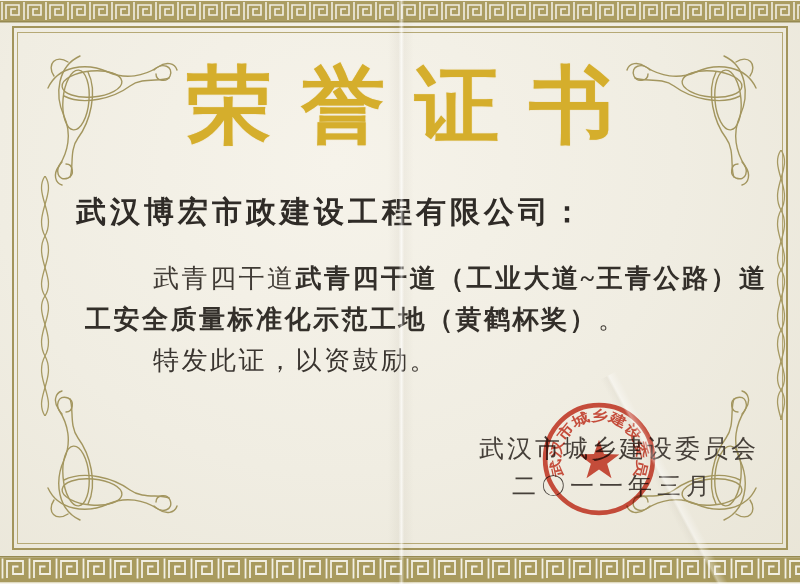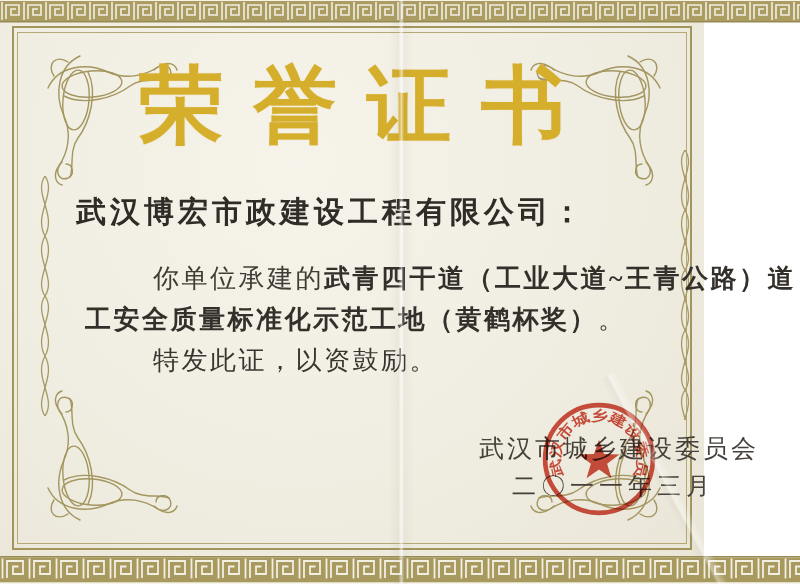--- a/index.html
+++ b/index.html
@@ -1,21 +1,21 @@
 <!DOCTYPE html>
 <html><head>
 <meta charset="utf-8">
 <style>
   html,body{margin:0;padding:0;}
   body{
     width:800px;height:584px;overflow:hidden;
     font-family:"Liberation Serif","DejaVu Serif",serif;
   }
   .cert{
-    position:relative;width:704px;height:584px;
+    position:relative;width:800px;height:584px;
     background:radial-gradient(ellipse at 42% 28%, #f6f3ea 0%, #f0ede2 52%, #e9e5d7 100%);
   }
   
   .band{position:absolute;left:0;display:block;}
   .band-top{top:0;}
   .band-bottom{bottom:0;}
   
   .frame-a{position:absolute;left:12px;right:12px;top:26px;bottom:34px;border:2.5px solid #a3955c;}
   .frame-b{position:absolute;left:17px;right:17px;top:32px;bottom:40px;border:1px solid #b6a976;}
   
@@ -134,21 +134,21 @@
   </svg>
   <svg class="vine vine-right" width="26" height="270">
     <rect width="26" height="270" fill="url(#vinePat)"></rect>
   </svg>
 
   <div class="title">荣誉证书</div>
 
   <div class="recipient">武汉博宏市政建设工程有限公司：</div>
 
   <div class="para">
-    <div class="bline indent"><span class="reg">你单位承建的</span><span class="bold">武青四干道（工业大道~王青公路）道</span></div>
+    <div class="bline indent"><span class="reg">武青四干道</span><span class="bold">武青四干道（工业大道~王青公路）道</span></div>
     <div class="bline"><span class="bold">工安全质量标准化示范工地（黄鹤杯奖）</span><span class="reg">。</span></div>
     <div class="bline indent">特发此证，以资鼓励。</div>
   </div>
 
   <div class="issuer">武汉市城乡建设委员会</div>
   <div class="date">二〇一一年三月</div>
 
   <svg class="seal" viewBox="0 0 120 120">
     <circle cx="60" cy="60" r="53" fill="none" stroke="#cc3a28" stroke-width="4.6"></circle>
     <polygon points="60,41 64.9,55.2 80,55.5 68,64.6 72.3,79 60,70.4 47.7,79 52,64.6 40,55.5 55.1,55.2" fill="#cc3a28"></polygon>

